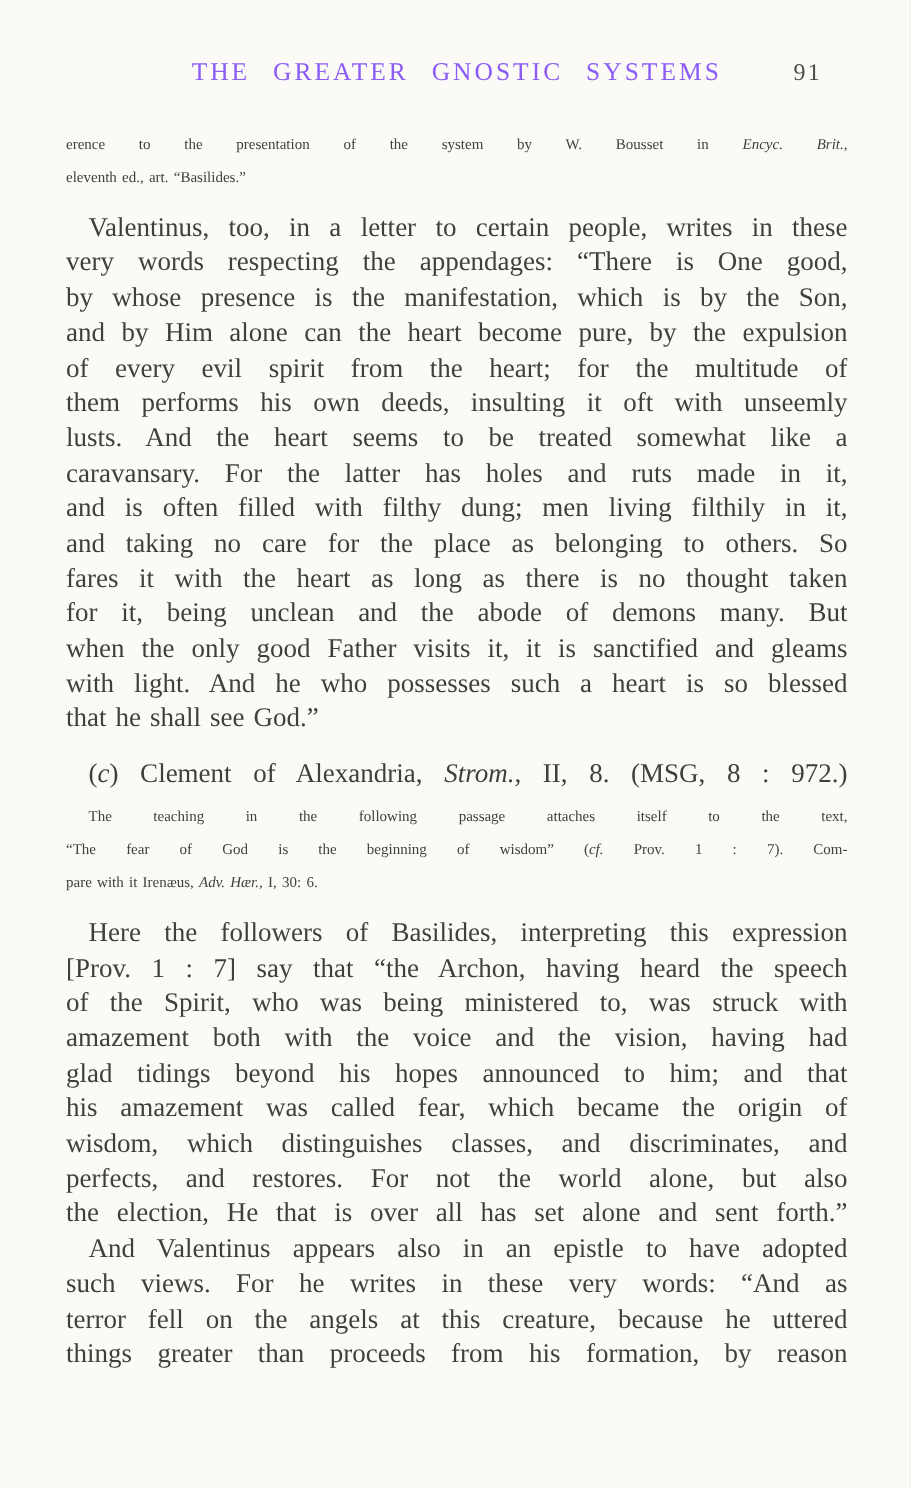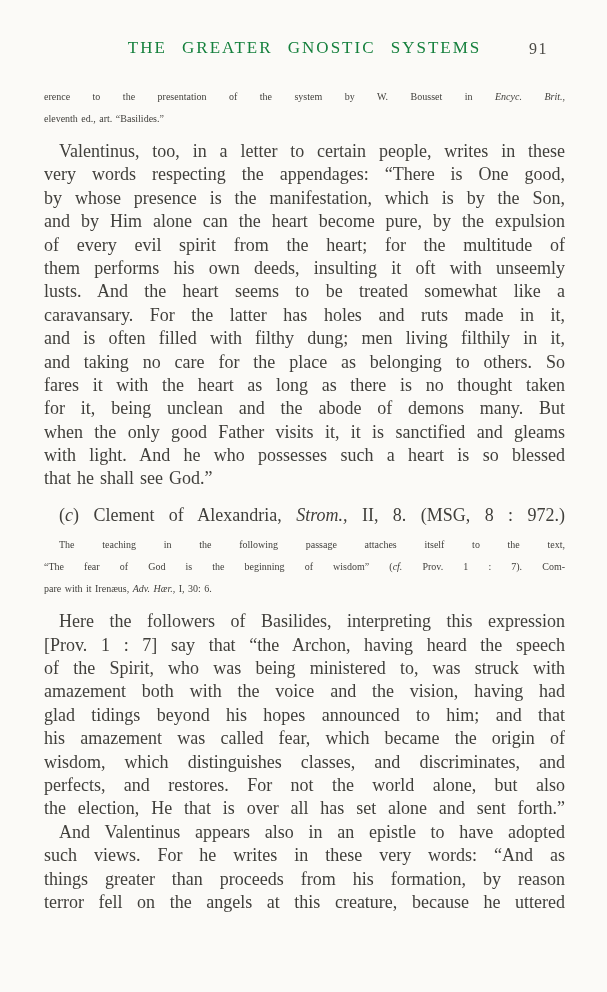--- a/index.html
+++ b/index.html
@@ -19,21 +19,21 @@
     position: relative;
     height: 22px;
     margin-bottom: 26px;
     text-align: center;
   }
   .pagehead .title {
     font-size: 17px;
     font-weight: normal;
     letter-spacing: 2px;
     word-spacing: 9px;
-    color: #15803d;
+    color: #8b5cf6;
     white-space: nowrap;
   }
   .pagehead .pagenum {
     position: absolute;
     right: 17px;
     top: 2px;
     font-size: 16px;
     letter-spacing: 1.5px;
     color: #4c4b46;
   }
@@ -110,17 +110,17 @@
         <div class="line">amazement both with the voice and the vision, having had</div>
         <div class="line">glad tidings beyond his hopes announced to him; and that</div>
         <div class="line">his amazement was called fear, which became the origin of</div>
         <div class="line">wisdom, which distinguishes classes, and discriminates, and</div>
         <div class="line">perfects, and restores.  For not the world alone, but also</div>
         <div class="line">the election, He that is over all has set alone and sent forth.”</div>
       </div>
       <div class="para body">
         <div class="line indent">And Valentinus appears also in an epistle to have adopted</div>
         <div class="line">such views.  For he writes in these very words: “And as</div>
+        <div class="line">terror fell on the angels at this creature, because he uttered</div>
         <div class="line">things greater than proceeds from his formation, by reason</div>
-        <div class="line">terror fell on the angels at this creature, because he uttered</div>
       </div>
     </div>
 </div>
 
 </body></html>

